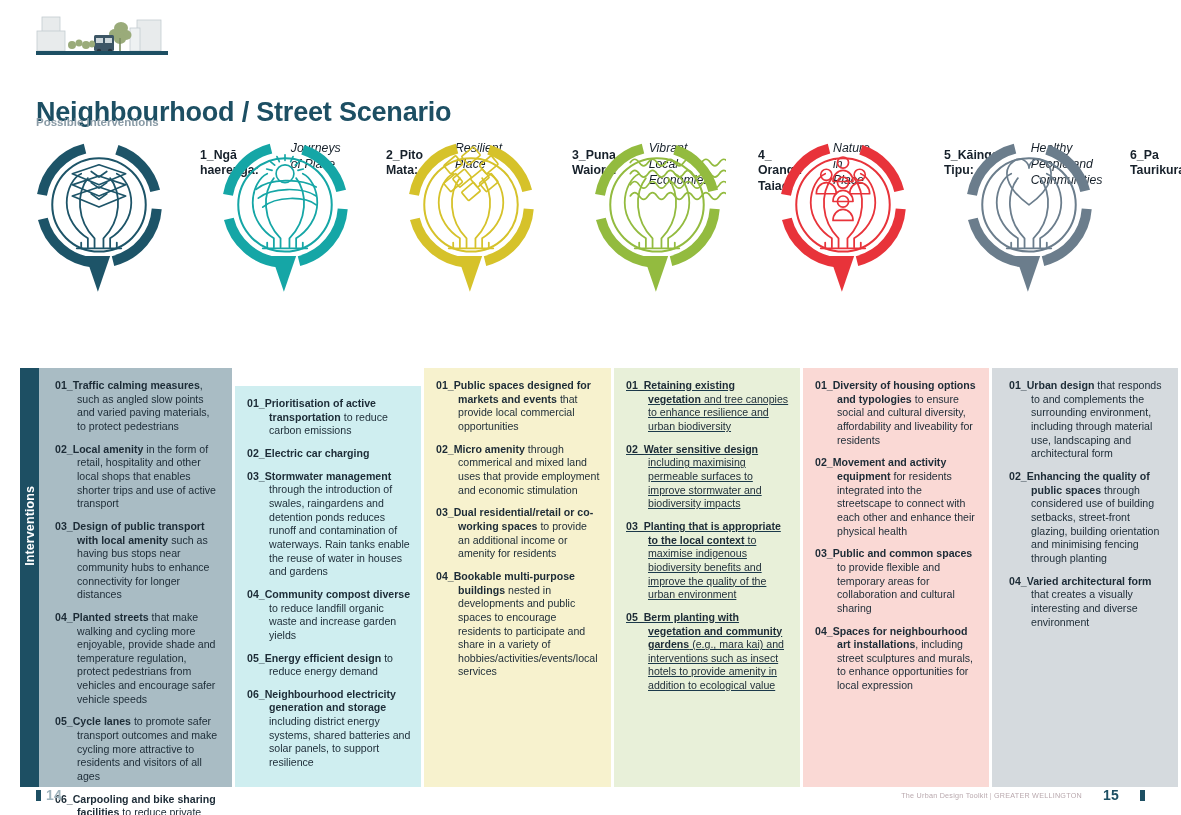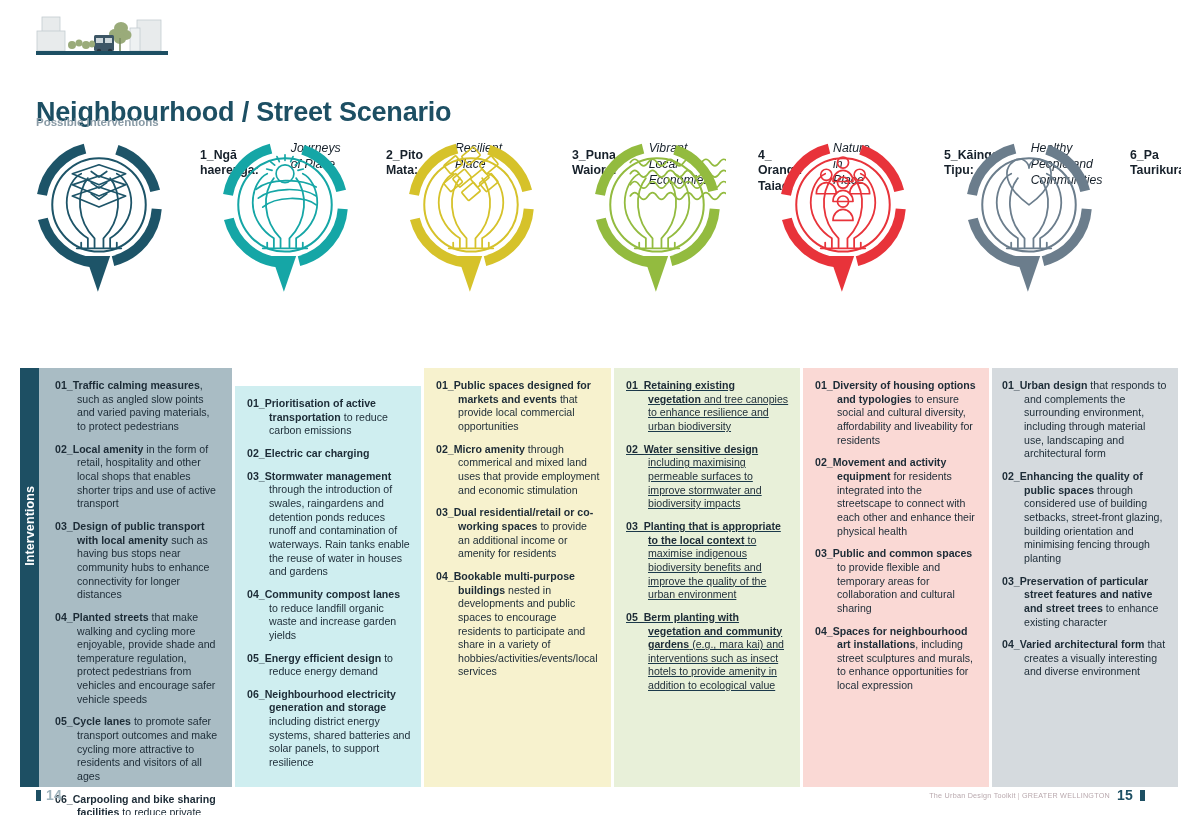--- a/index.html
+++ b/index.html
@@ -114,21 +114,21 @@
     padding: 11px 10px 10px 12px;
     margin-right: 3px;
   }
   .col:last-child { margin-right: 0; }
 
   .col.c1 { background: #a9bcc4; flex: 0 0 193px; padding-left: 16px; padding-right: 11px; }
   .col.c2 { background: #cfeef0; flex: 0 0 186px; margin-top: 18px; }
   .col.c3 { background: #f7f2ce; flex: 0 0 187px; }
   .col.c4 { background: #e8f0d9; flex: 0 0 186px; }
   .col.c5 { background: #fad9d5; flex: 0 0 186px; }
-  .col.c6 { background: #d5dade; flex: 0 0 186px; padding-left: 10px; }
+  .col.c6 { background: #d5dade; flex: 0 0 186px; padding-left: 17px; }
 
   .item {
     margin-bottom: 9px;
     font-size: 10.6px;
     line-height: 1.29;
     color: #1c2b36;
     padding-left: 22px;
     text-indent: -22px;
   }
   .item:last-child { margin-bottom: 0; }
@@ -136,21 +136,21 @@
 
   
   .footer-left {
     position: absolute;
     left: 36px; bottom: 12px;
     display: flex; align-items: center; gap: 5px;
   }
   .footer-right {
     position: absolute;
     right: 36px; bottom: 12px;
-    display: flex; align-items: center; gap: 7px;
+    display: flex; align-items: center; gap: 21px;
   }
   .tick {
     width: 5px; height: 11px;
     background: #1d4f63;
     display: inline-block;
   }
   .pagenum {
     font-size: 14px;
     font-weight: bold;
     color: #9fb4bd;
@@ -406,21 +406,21 @@
         <div class="item"><b>02_Local amenity</b><span> in the form of retail, hospitality and other local shops that enables shorter trips and use of active transport</span></div>
         <div class="item"><b>03_Design of public transport with local amenity</b><span> such as having bus stops near community hubs to enhance connectivity for longer distances</span></div>
         <div class="item"><b>04_Planted streets</b><span> that make walking and cycling more enjoyable, provide shade and temperature regulation, protect pedestrians from vehicles and encourage safer vehicle speeds</span></div>
         <div class="item"><b>05_Cycle lanes</b><span> to promote safer transport outcomes and make cycling more attractive to residents and visitors of all ages</span></div>
         <div class="item"><b>06_Carpooling and bike sharing facilities</b><span> to reduce private vehicle use</span></div>
       </div>
       <div class="col c2" style="background: rgb(207, 238, 240);">
         <div class="item"><b>01_Prioritisation of active transportation</b><span> to reduce carbon emissions</span></div>
         <div class="item"><b>02_Electric car charging</b><span></span></div>
         <div class="item"><b>03_Stormwater management</b><span> through the introduction of swales, raingardens and detention ponds reduces runoff and contamination of waterways. Rain tanks enable the reuse of water in houses and gardens</span></div>
-        <div class="item"><b>04_Community compost lanes</b><span> to reduce landfill organic waste and increase garden yields</span></div>
+        <div class="item"><b>04_Community compost diverse</b><span> to reduce landfill organic waste and increase garden yields</span></div>
         <div class="item"><b>05_Energy efficient design</b><span> to reduce energy demand</span></div>
         <div class="item"><b>06_Neighbourhood electricity generation and storage</b><span> including district energy systems, shared batteries and solar panels, to support resilience</span></div>
       </div>
       <div class="col c3" style="background: rgb(247, 242, 206);">
         <div class="item"><b>01_Public spaces designed for markets and events</b><span> that provide local commercial opportunities</span></div>
         <div class="item"><b>02_Micro amenity</b><span> through commerical and mixed land uses that provide employment and economic stimulation</span></div>
         <div class="item"><b>03_Dual residential/retail or co-working spaces</b><span> to provide an additional income or amenity for residents</span></div>
         <div class="item"><b>04_Bookable multi-purpose buildings</b><span> nested in developments and public spaces to encourage residents to participate and share in a variety of hobbies/activities/events/local services</span></div>
       </div>
       <div class="col c4" style="background: rgb(232, 240, 217); text-decoration: underline;">
@@ -431,21 +431,20 @@
       </div>
       <div class="col c5" style="background: rgb(250, 217, 213);">
         <div class="item"><b>01_Diversity of housing options and typologies</b><span> to ensure social and cultural diversity, affordability and liveability for residents</span></div>
         <div class="item"><b>02_Movement and activity equipment</b><span> for residents integrated into the streetscape to connect with each other and enhance their physical health</span></div>
         <div class="item"><b>03_Public and common spaces</b><span> to provide flexible and temporary areas for collaboration and cultural sharing</span></div>
         <div class="item"><b>04_Spaces for neighbourhood art installations</b><span>, including street sculptures and murals, to enhance opportunities for local expression</span></div>
       </div>
       <div class="col c6" style="background: rgb(213, 218, 222);">
         <div class="item"><b>01_Urban design</b><span> that responds to and complements the surrounding environment, including through material use, landscaping and architectural form</span></div>
         <div class="item"><b>02_Enhancing the quality of public spaces</b><span> through considered use of building setbacks, street-front glazing, building orientation and minimising fencing through planting</span></div>
-        <div class="item"><b>03_Preservation of particular street features and native and street trees</b><span> to enhance existing character</span></div>
         <div class="item"><b>04_Varied architectural form</b><span> that creates a visually interesting and diverse environment</span></div>
       </div>
     </div>
 </div>
 
 <div class="footer-left">
   <span class="tick"></span>
   <span class="pagenum">14</span>
 </div>
 <div class="footer-right">

